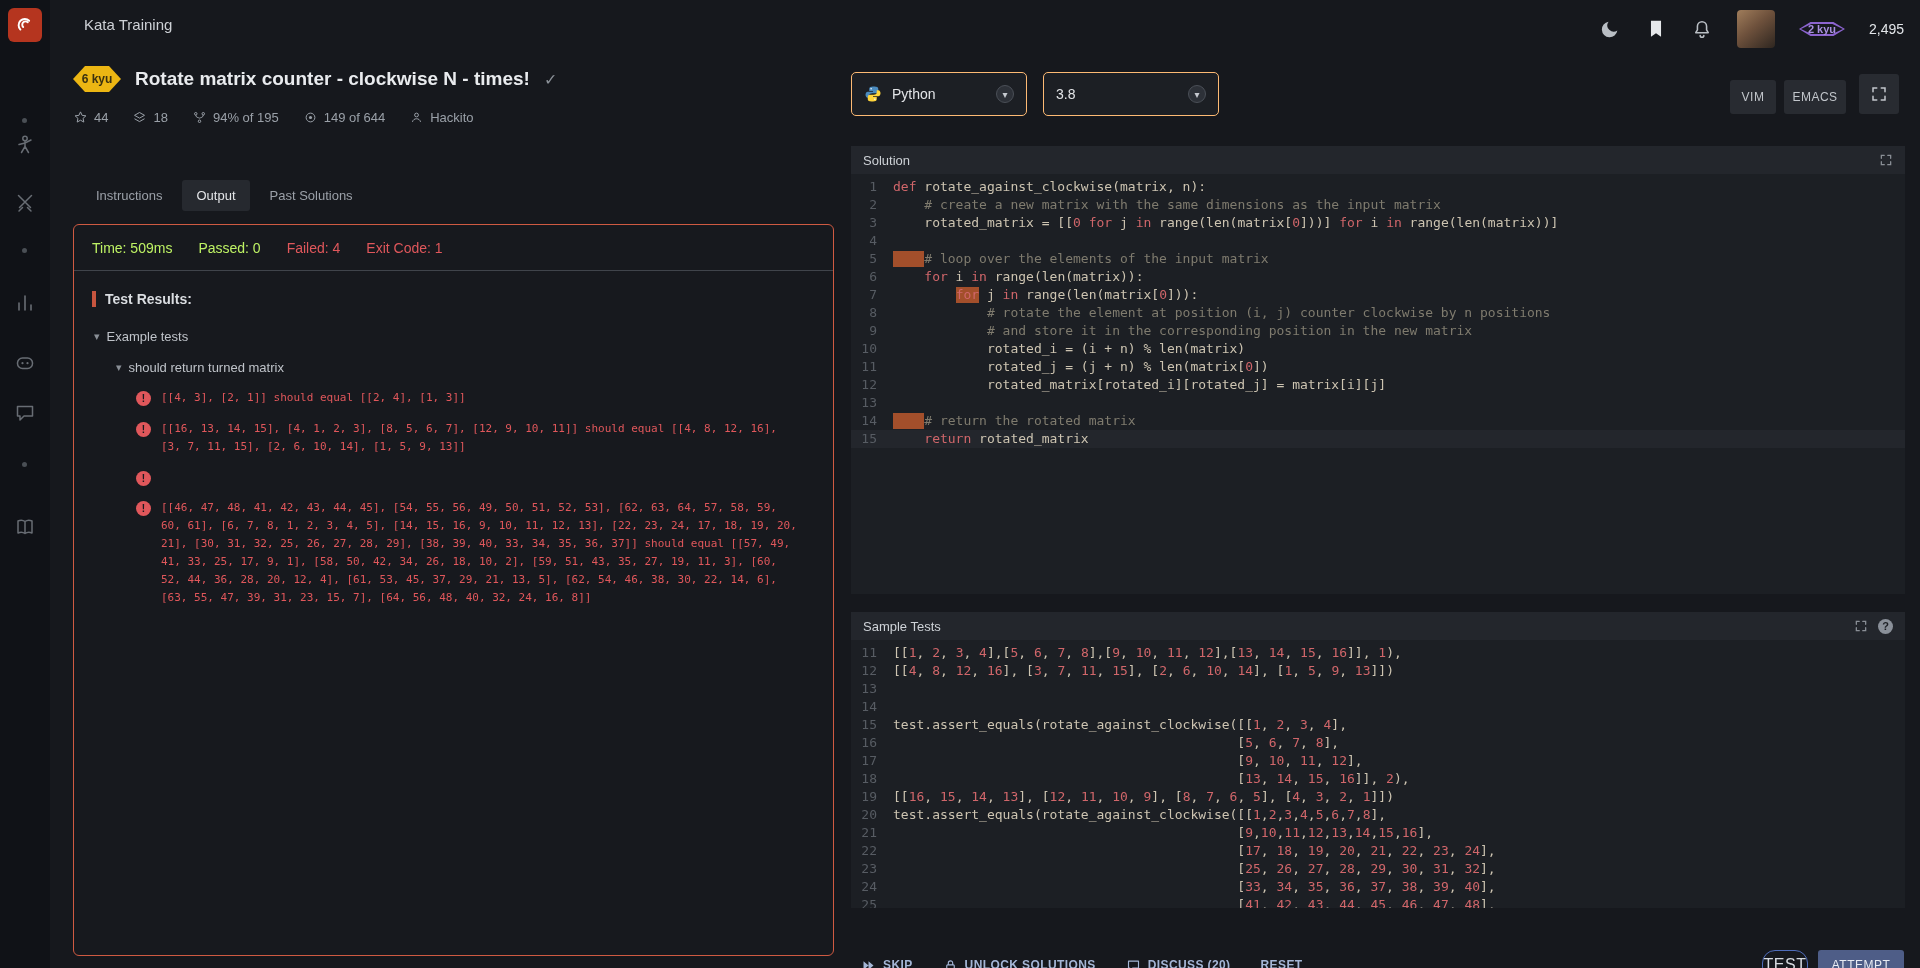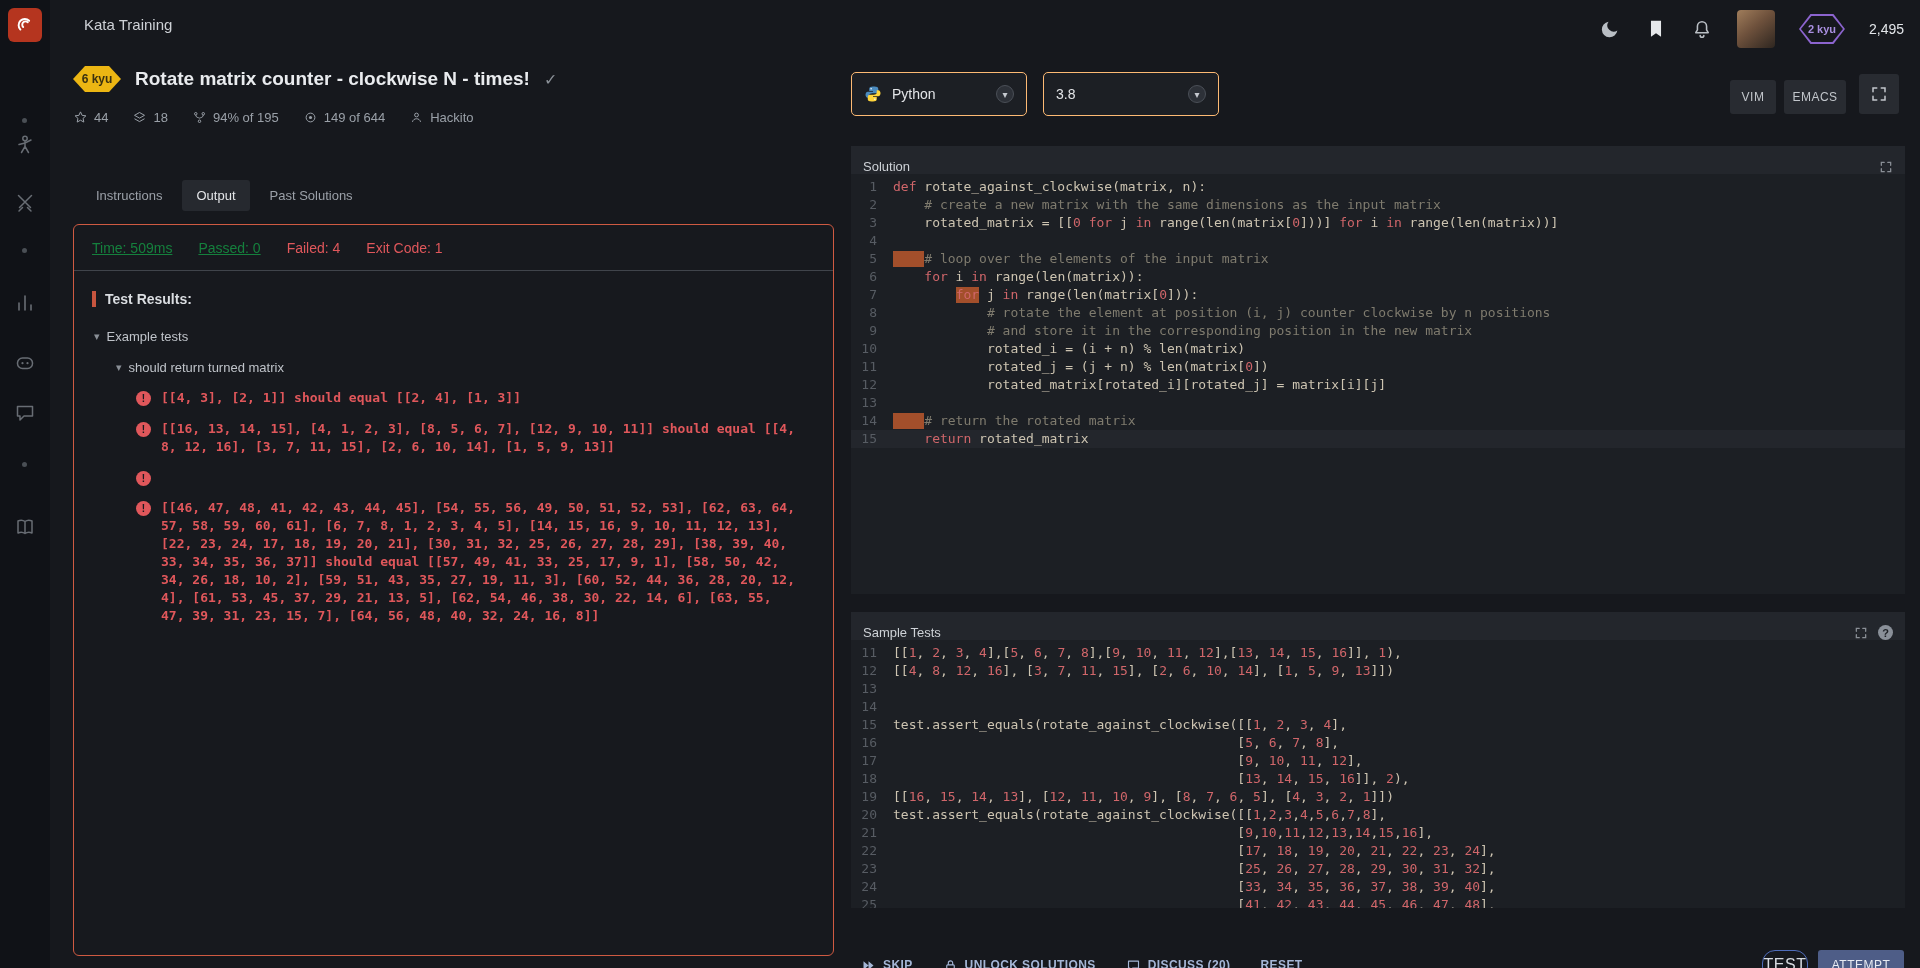--- a/index.html
+++ b/index.html
@@ -19,21 +19,21 @@
   .logo{position:absolute;left:8px;top:8px;width:34px;height:34px;border-radius:6px;background:#b5351f;display:flex;align-items:center;justify-content:center;cursor:pointer;}
   .rail-ic{position:absolute;left:14px;width:22px;height:22px;color:#686d74;cursor:pointer;}
   .rail-dot{position:absolute;left:22px;width:5px;height:5px;border-radius:50%;background:#4a4f55;}
 
   
   .topbar-title{position:absolute;left:84px;top:16px;font-size:15px;color:#ced1d6;}
   .top-right{position:absolute;right:16px;top:0;height:58px;display:flex;align-items:center;gap:24px;}
   .tb-ic{width:22px;height:22px;color:#b9bec4;cursor:pointer;}
   .avatar{width:38px;height:38px;border-radius:4px;background:linear-gradient(140deg,#a07d5b 0%,#6e513c 45%,#2e2620 100%);cursor:pointer;}
   .hex{clip-path:polygon(25% 0,75% 0,100% 50%,75% 100%,25% 100%,0 50%);}
-  .rank2{position:relative;width:46px;height:30px;background:var(--purple);display:flex;align-items:center;justify-content:center;cursor:pointer;}
+  .rank2{position:relative;width:46px;height:14px;background:var(--purple);display:flex;align-items:center;justify-content:center;cursor:pointer;}
   .rank2 .inner{position:absolute;inset:2px;background:var(--bg);clip-path:polygon(25% 0,75% 0,100% 50%,75% 100%,25% 100%,0 50%);}
   .rank2 span{position:relative;font-size:11px;font-weight:bold;color:#a98fe0;}
   .honor{font-size:14px;color:#e3e6ea;}
 
   
   .title-row{position:absolute;left:73px;top:66px;display:flex;align-items:center;gap:14px;}
   .rank6{width:48px;height:26px;background:var(--yellow);display:flex;align-items:center;justify-content:center;font-size:12px;font-weight:bold;color:#3a3110;}
   .kata-title{font-size:19px;font-weight:bold;color:#e9ebee;cursor:pointer;}
   .done-check{color:#8a9097;font-size:16px;}
   .stats-row{position:absolute;left:73px;top:110px;display:flex;align-items:center;}
@@ -41,45 +41,45 @@
   .stat svg{width:15px;height:15px;}
 
   
   .tabs{position:absolute;left:82px;top:180px;display:flex;gap:6px;}
   .tab{padding:8px 14px;font-size:13px;color:#9ba0a8;border-radius:3px;cursor:pointer;}
   .tab.active{background:#26292f;color:#e4e6e9;}
 
   
   .out-panel{position:absolute;left:73px;top:224px;width:761px;height:732px;border:1px solid var(--panel-border);border-radius:6px;background:#17191e;overflow:hidden;}
   .out-status{height:46px;display:flex;align-items:center;gap:26px;padding:0 18px;border-bottom:1px solid #40444b;font-size:14px;}
-  .st-ok{color:#15803d;text-decoration:underline;} .st-bad{color:var(--red);}
+  .st-ok{color:#bef264;} .st-bad{color:var(--red);}
   .out-body{padding:4px 18px 18px 18px;overflow:hidden;height:684px;}
   .results-title{margin-top:16px;font-size:14px;font-weight:600;color:#dadde1;display:flex;align-items:center;}
   .results-title::before{content:"";width:4px;height:16px;background:#c7553f;margin-right:9px;display:inline-block;}
   .collapser{display:flex;align-items:center;gap:7px;font-size:13px;color:#bfc3c9;cursor:pointer;}
   .suite{margin:22px 0 0 2px;}
   .testname{margin:16px 0 0 24px;}
   .chev{color:#8a8f96;font-size:11px;}
   .failures{margin-top:14px;}
   .fail-item{display:flex;gap:10px;padding-left:44px;padding-right:14px;margin-bottom:13px;}
   .fail-icon{flex:none;width:15px;height:15px;border-radius:50%;background:var(--red);color:#17191e;font-size:10px;font-weight:bold;display:flex;align-items:center;justify-content:center;margin-top:2px;}
-  .fail-text{font-family:"DejaVu Sans Mono",monospace;font-size:13px;line-height:18px;color:var(--red);max-width:660px;font-weight:bold;}
+  .fail-text{font-family:"DejaVu Sans Mono",monospace;font-size:11px;line-height:18px;color:var(--red);max-width:660px;}
 
   
   .select{position:absolute;top:72px;height:44px;background:#1c1f24;border:1px solid #fdba74;border-radius:5px;display:flex;align-items:center;padding:0 12px;gap:10px;cursor:pointer;}
   .sel-lang{left:851px;width:176px;}
   .sel-ver{left:1043px;width:176px;}
   .sel-label{font-size:14px;color:#e3e5e8;}
   .chev-circle{margin-left:auto;width:18px;height:18px;border-radius:50%;background:#2d3138;border:1px solid #4a4f57;display:flex;align-items:center;justify-content:center;color:#c6cad0;font-size:10px;}
   .mini-btn{position:absolute;top:80px;height:34px;background:var(--btn);border-radius:3px;color:#c2c6cb;font-size:12px;letter-spacing:.5px;display:flex;align-items:center;justify-content:center;cursor:pointer;}
   .btn-vim{left:1730px;width:46px;}
   .btn-emacs{left:1784px;width:62px;}
   .btn-expand-top{position:absolute;left:1859px;top:74px;width:40px;height:40px;background:var(--btn);border-radius:3px;display:flex;align-items:center;justify-content:center;color:#c2c6cb;cursor:pointer;}
 
-  .ed-head{position:absolute;left:851px;width:1054px;height:28px;background:var(--head);display:flex;align-items:flex-end;padding:0 12px;font-size:13px;color:#ced2d7;gap:10px;}
+  .ed-head{position:absolute;left:851px;width:1054px;height:28px;background:var(--head);display:flex;align-items:center;padding:0 12px;font-size:13px;color:#ced2d7;gap:10px;}
   .ed-head .spacer{flex:1;}
   .head-ic{width:14px;height:14px;color:#8a8f96;cursor:pointer;}
   .qmark{width:15px;height:15px;border-radius:50%;background:#8a9099;color:#1d2025;font-size:11px;font-weight:bold;display:flex;align-items:center;justify-content:center;cursor:pointer;}
   .editor{position:absolute;left:851px;width:1054px;background:#1c1f24;overflow:hidden;padding-top:4px;cursor:text;}
   #solution-ed{top:174px;height:420px;}
   #sample-ed{top:640px;height:268px;}
   .ed-head.sol{top:146px;} .ed-head.smp{top:612px;}
 
   .code-line{display:flex;height:18px;line-height:18px;font-family:"DejaVu Sans Mono",monospace;font-size:13px;white-space:pre;}
   .code-line.active-line{background:#23262c;}

